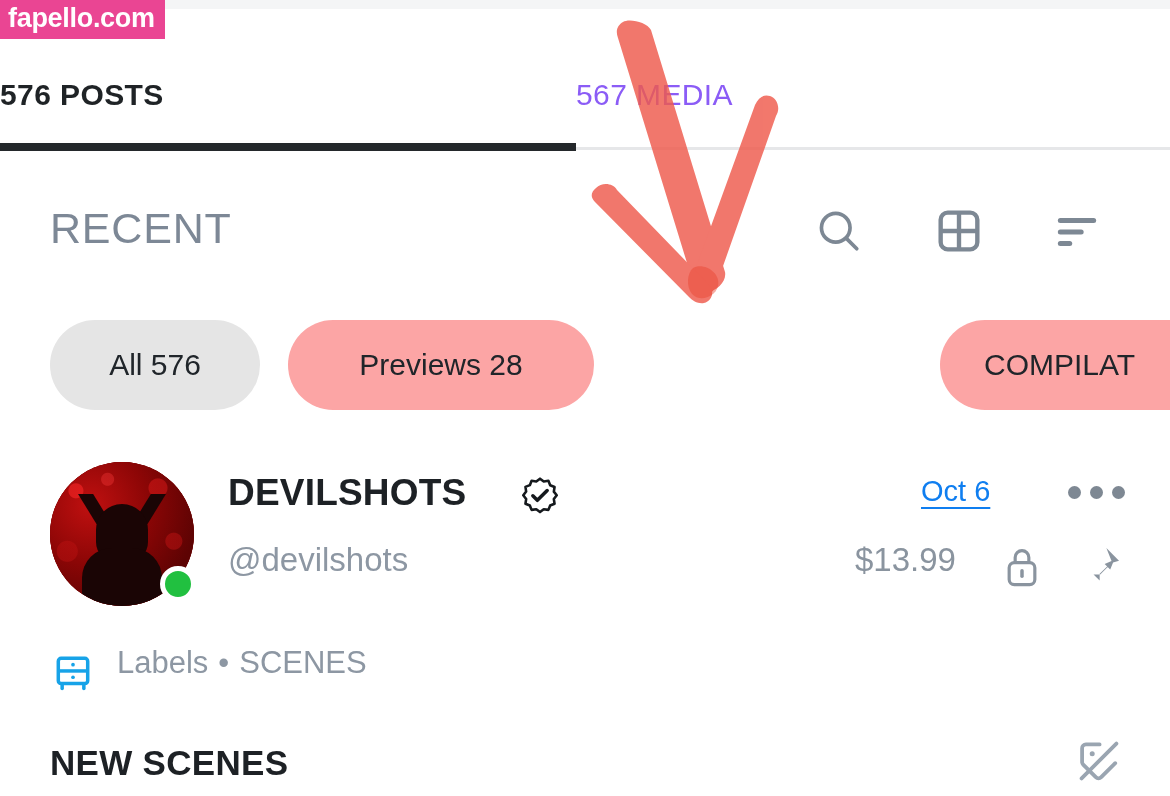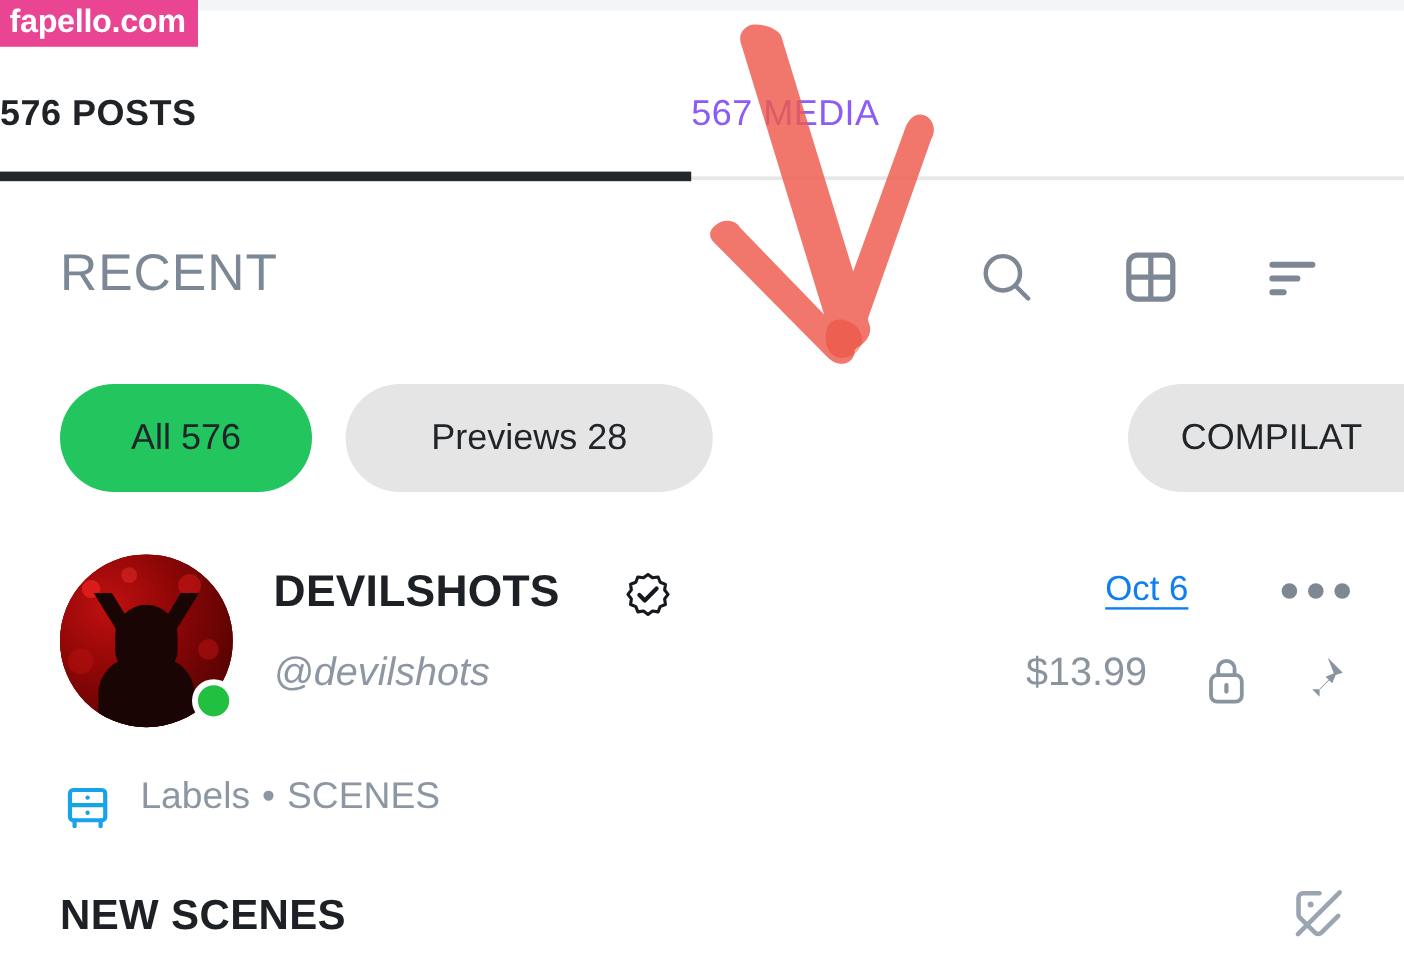--- a/index.html
+++ b/index.html
@@ -112,25 +112,25 @@
   .chip {
     position: absolute;
     top: 0;
     height: 90px;
     border-radius: 45px;
     display: flex;
     align-items: center;
     justify-content: center;
     font-size: 30px;
     color: #20252a;
-    background: #e5e5e5;
+    background: #fca5a5;
     white-space: nowrap;
     box-sizing: border-box;
   }
-  .chip.selected { background: #22c55e; }
+  .chip.selected { background: #e5e5e5; }
   .chip.c0 { left: 50px;  width: 210px; }
   .chip.c1 { left: 288px; width: 306px; }
   .chip.c2 { left: 622px; width: 290px; }
   .chip.c3 { left: 940px; width: 330px; justify-content: flex-start; padding-left: 44px; }
 
   
   .post {
     position: absolute;
     left: 0; top: 455px;
     width: 1170px;
@@ -221,21 +221,20 @@
   .verified {
     position: absolute;
     left: 520px; top: 21px;
   }
   .handle {
     position: absolute;
     left: 228px; top: 86px;
     font-size: 33px;
     color: #8d97a3;
     white-space: nowrap;
-    font-style: italic;
   }
 
   .post-date {
     position: absolute;
     left: 921px; top: 20px;
     font-size: 29px;
     color: #0f7ef0;
     text-decoration: underline;
     text-underline-offset: 6px;
     white-space: nowrap;

